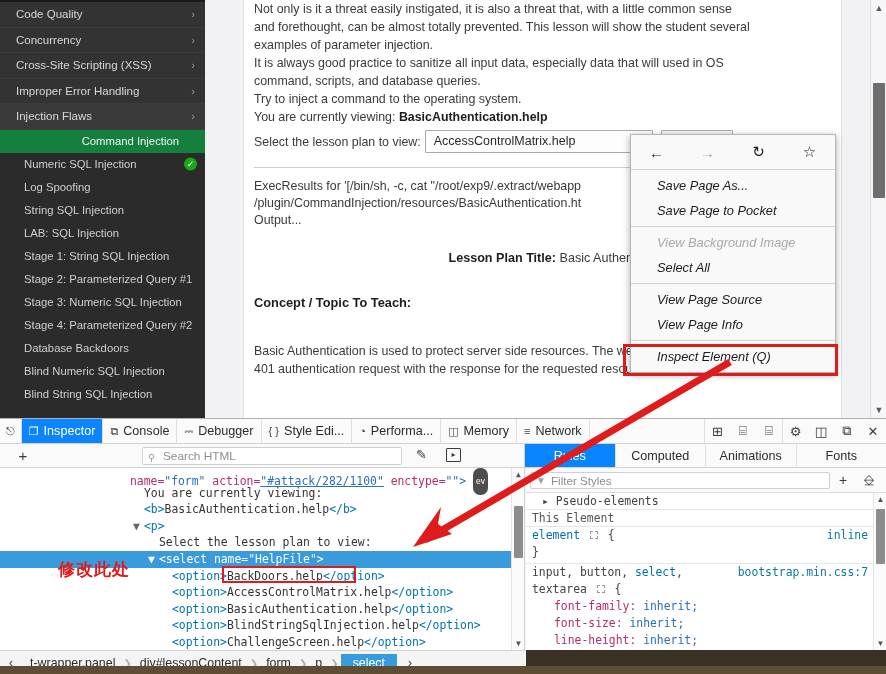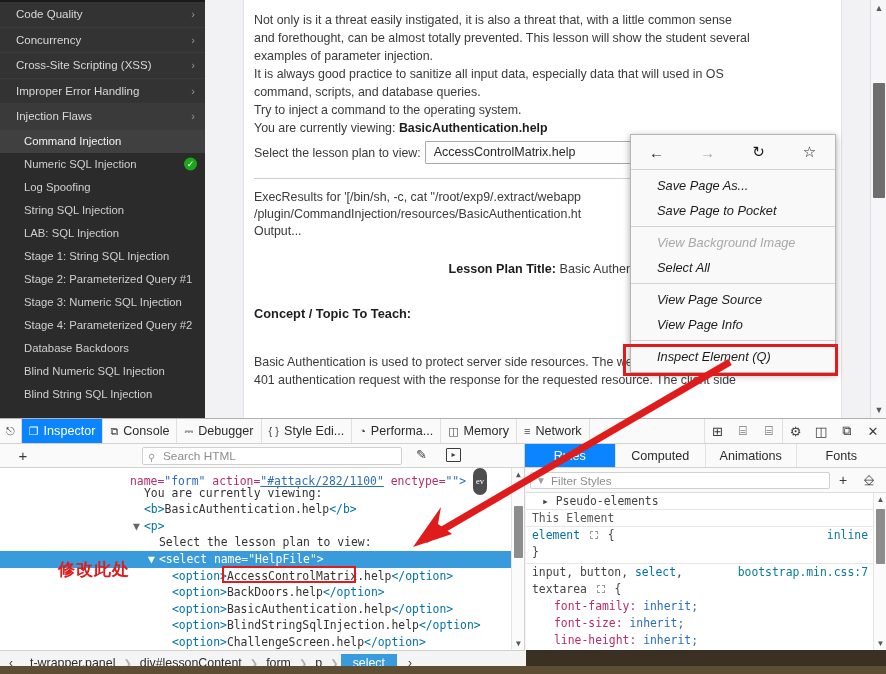--- a/index.html
+++ b/index.html
@@ -39,21 +39,21 @@
   }
   .nav-cat.active-cat { background: #3a3a3a; }
   .nav-item {
     position: relative;
     height: 23px; line-height: 23px;
     padding-left: 24px; padding-right: 26px;
     color: #cfcfcf; font-size: 11.3px;
     white-space: nowrap; overflow: hidden;
     background: #2b2b2b;
   }
-  .nav-item.selected { background: #404040; color: #f2f2f2; }
+  .nav-item.selected { background: #15803d; color: #f2f2f2; text-align: right; }
   .nav-item .tick {
     position: absolute; right: 8px; top: 50%;
     transform: translateY(-50%);
     width: 13px; height: 13px; border-radius: 50%;
     background: #1aa81a; color: #fff;
     font-size: 9px; line-height: 13px; text-align: center;
     font-weight: bold;
   }
 
   
@@ -69,21 +69,21 @@
     border-left: 1px solid #e2e2e6;
     border-right: 1px solid #e2e2e6;
     padding: 0 10px;
     overflow: hidden;
   }
   .para {
     font-size: 12.4px; color: #3a3a3a; line-height: 18px;
     margin: 0; padding: 0;
     white-space: nowrap;
   }
-  .para.first { padding-top: 11px; }
+  .para.first { padding-top: 0; }
   .para b { color: #1d1d1d; }
   .sel-row {
     margin-top: 4px; font-size: 12.4px; color: #3a3a3a;
     white-space: nowrap; display: flex; align-items: center;
   }
   .fake-select {
     position: relative;
     display: inline-block;
     width: 228px; height: 23px;
     border: 1px solid #a9a9a9;
@@ -244,21 +244,21 @@
   .mline .link { color: #2b6fbb; text-decoration: underline; }
   .mline.selected {
     background: #3a9bdc;
   }
   .mline.selected .tag, .mline.selected .attr, .mline.selected .val,
   .mline.selected .twisty { color: #ffffff; }
   .twisty { color: #666; display: inline-block; width: 11px; }
   .evbadge {
     display: inline-block; background: #4d4d4d; color: #fff;
     font-size: 8.5px; border-radius: 7px; padding: 5px 3px;
-    font-family: Liberation Serif, serif; vertical-align: 1px;
+    font-family: Liberation Sans, sans-serif; vertical-align: 1px;
   }
   #markup-scroll {
     position: absolute; right: 0; top: 0; width: 13px; height: 182px;
     background: #fbfbfb; border-left: 1px solid #e4e4e4;
   }
   #markup-scroll .arr { position: absolute; left: 0; width: 13px; height: 13px;
     text-align: center; line-height: 13px; font-size: 8px; color: #555; }
   #markup-scroll .arr.up { top: 0; }
   #markup-scroll .arr.dn { bottom: 0; }
   #markup-scroll .thumb { position: absolute; left: 2px; top: 38px; width: 9px; height: 52px;
@@ -560,24 +560,24 @@
         <span class="tag">&lt;b&gt;</span><span class="txt">BasicAuthentication.help</span><span class="tag">&lt;/b&gt;</span>
       </div>
       <div class="mline" style="padding-left:133px">
         <span class="twisty">▼</span><span class="tag">&lt;p&gt;</span>
       </div>
       <div class="mline" style="padding-left:159px">Select the lesson plan to view:</div>
       <div class="mline selected" style="padding-left:148px">
         <span class="twisty">▼</span><span class="tag">&lt;select </span><span class="attr">name=</span><span class="val">"HelpFile"</span><span class="tag">&gt;</span>
       </div>
       <div class="mline" style="padding-left:172px">
+        <span class="tag">&lt;option&gt;</span><span class="txt">BackDoors.help</span><span class="tag">&lt;/option&gt;</span>
+      </div>
+      <div class="mline" style="padding-left:172px">
         <span class="tag">&lt;option&gt;</span><span class="txt">AccessControlMatrix.help</span><span class="tag">&lt;/option&gt;</span>
-      </div>
-      <div class="mline" style="padding-left:172px">
-        <span class="tag">&lt;option&gt;</span><span class="txt">BackDoors.help</span><span class="tag">&lt;/option&gt;</span>
       </div>
       <div class="mline" style="padding-left:172px">
         <span class="tag">&lt;option&gt;</span><span class="txt">BasicAuthentication.help</span><span class="tag">&lt;/option&gt;</span>
       </div>
       <div class="mline" style="padding-left:172px">
         <span class="tag">&lt;option&gt;</span><span class="txt">BlindStringSqlInjection.help</span><span class="tag">&lt;/option&gt;</span>
       </div>
       <div class="mline" style="padding-left:172px">
         <span class="tag">&lt;option&gt;</span><span class="txt">ChallengeScreen.help</span><span class="tag">&lt;/option&gt;</span>
       </div>

